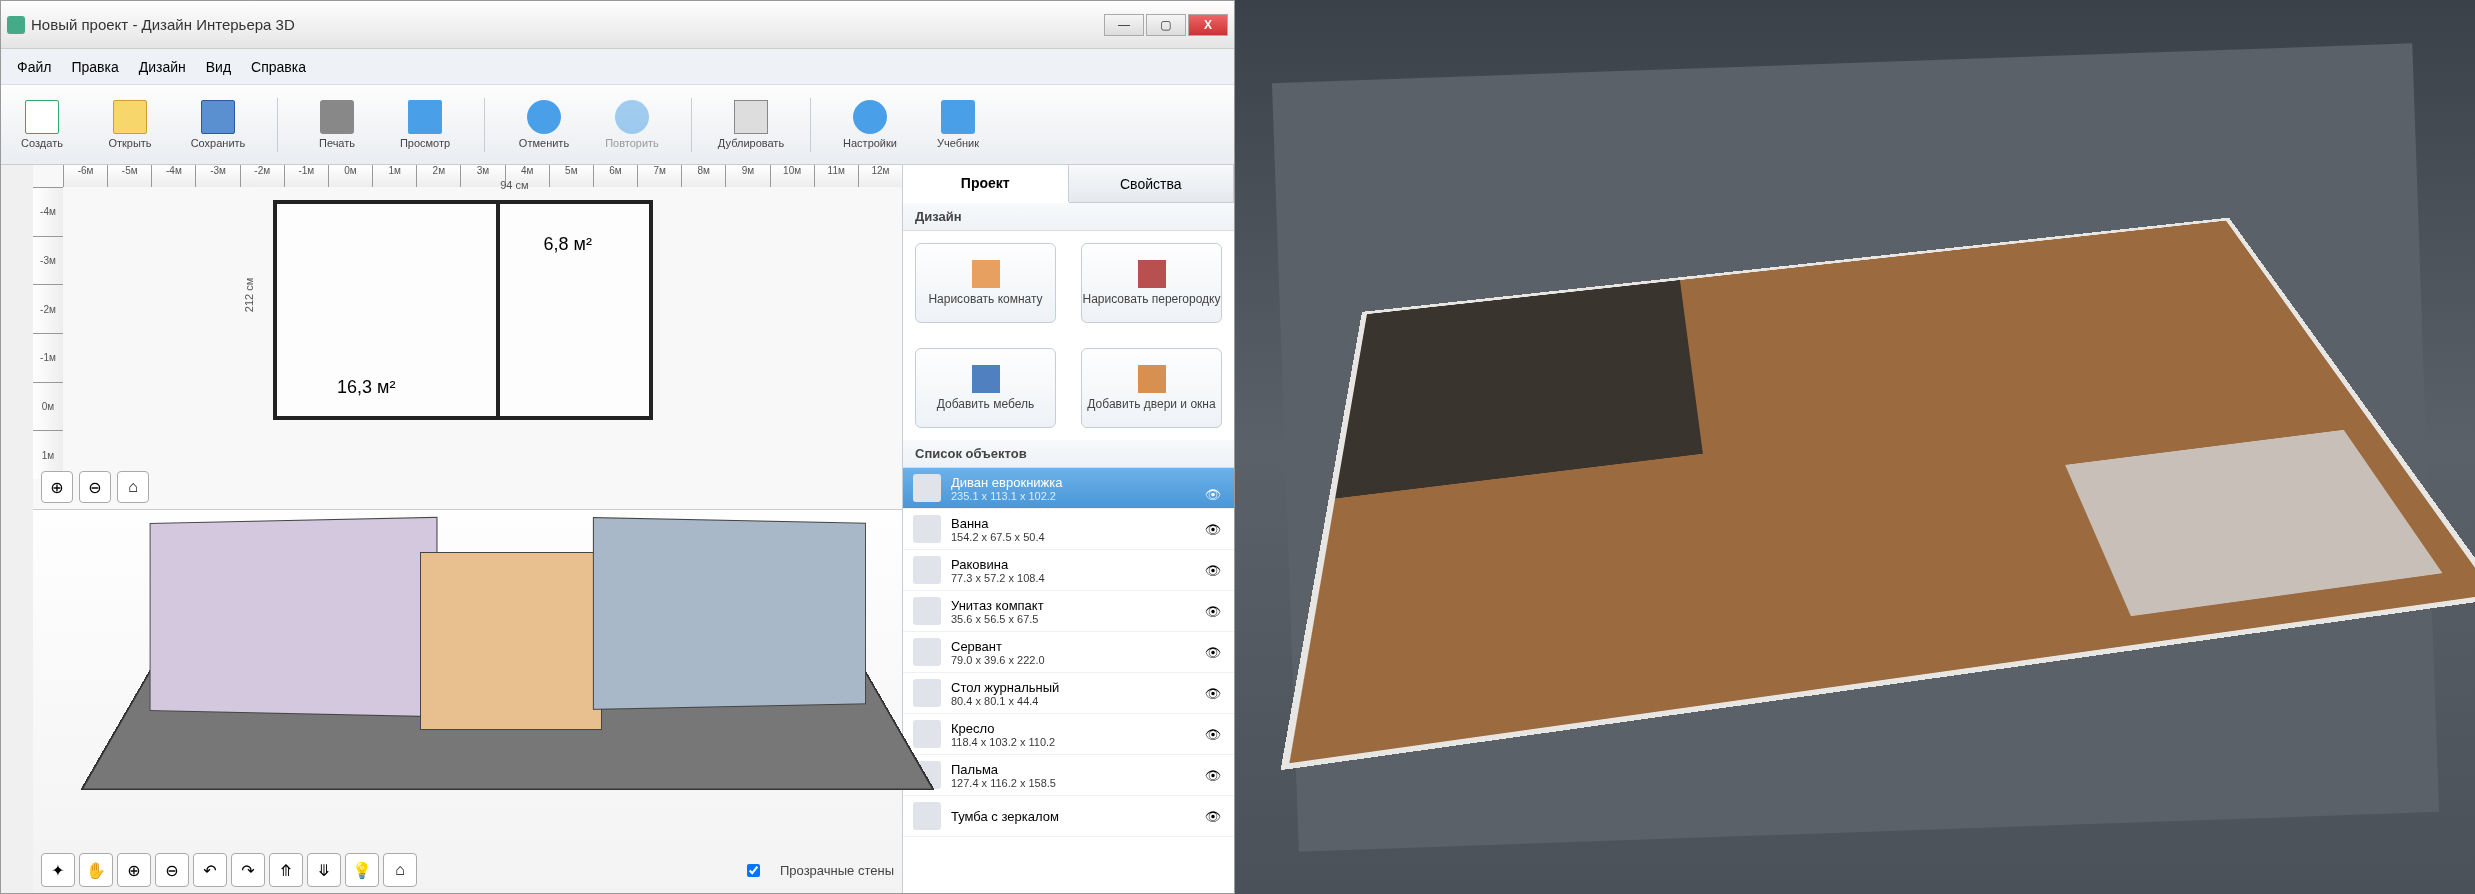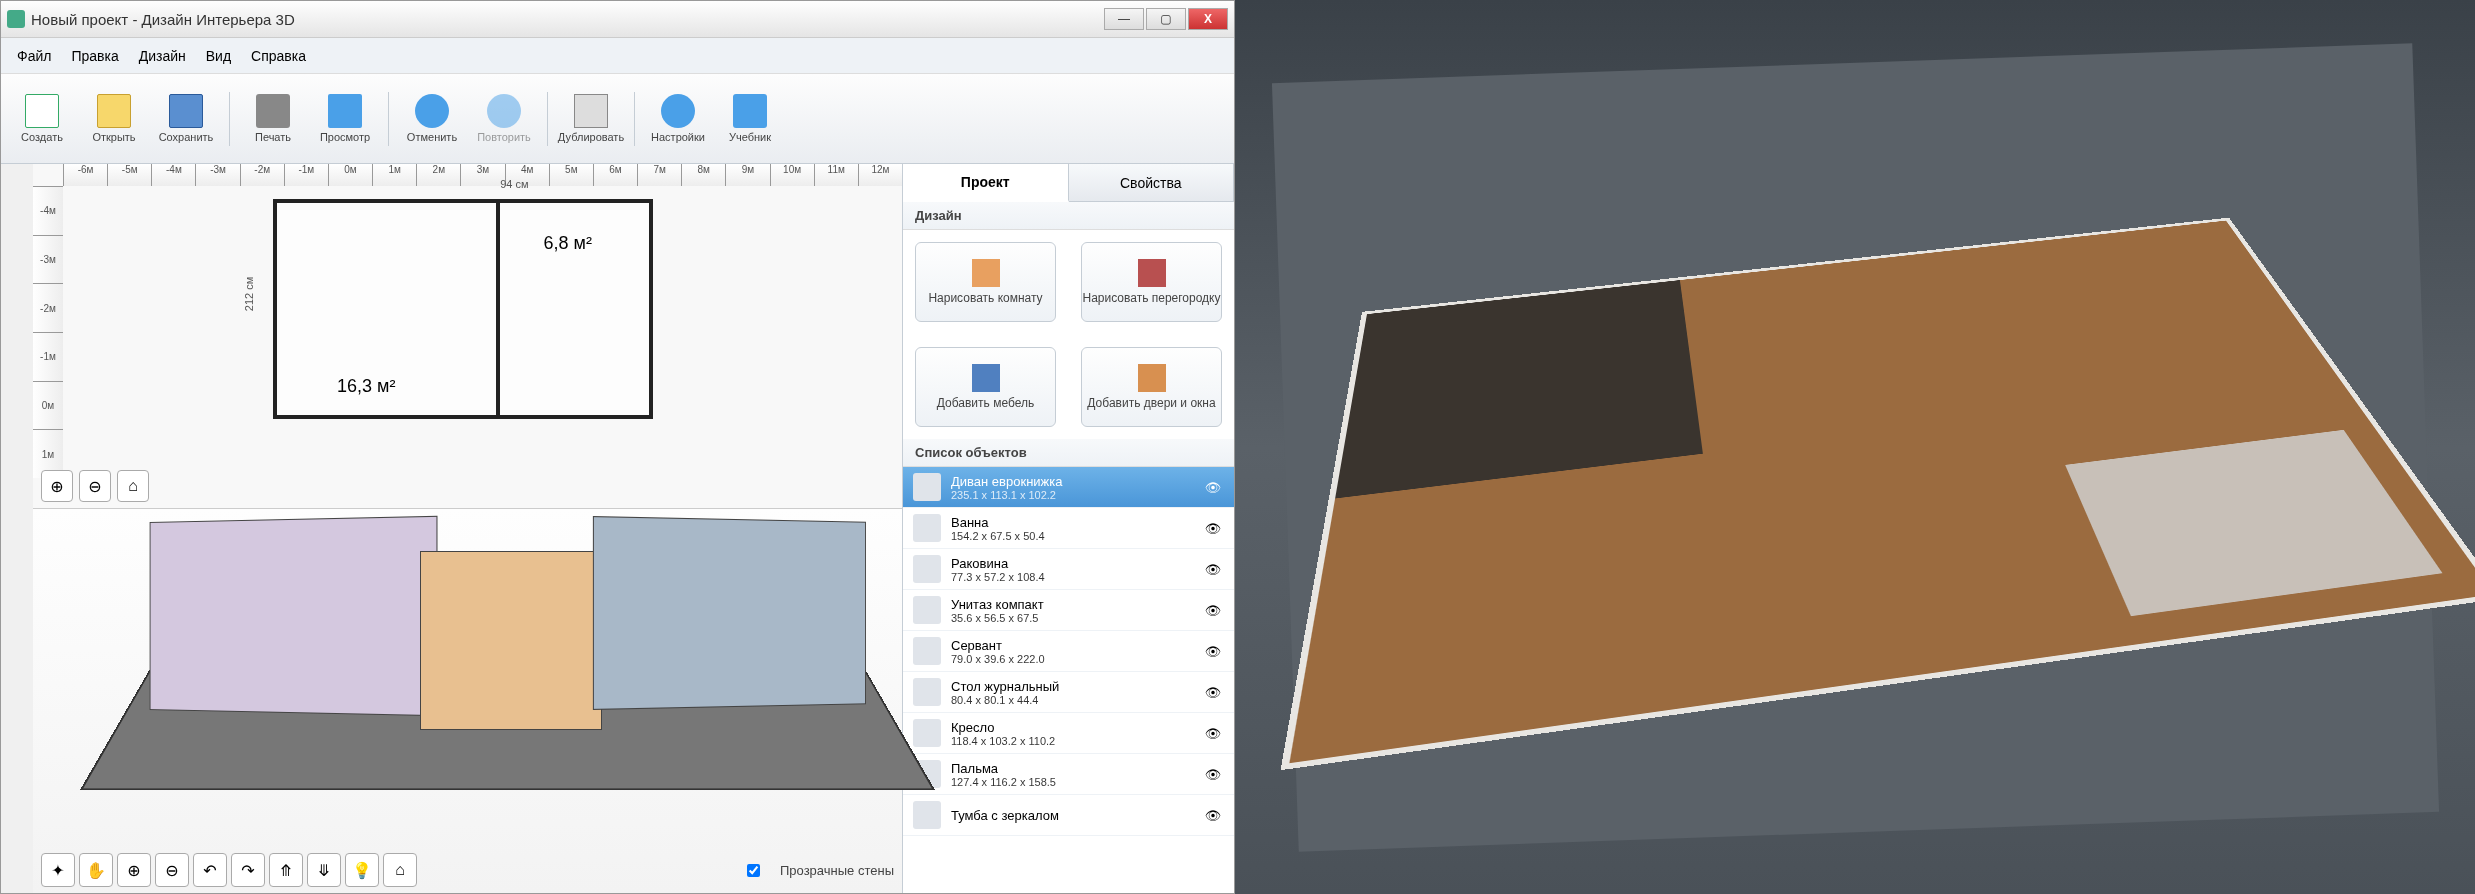--- a/index.html
+++ b/index.html
@@ -1,33 +1,33 @@
 <!DOCTYPE html>
 <html><head>
 <meta charset="utf-8">
 <style>
 * { margin: 0; padding: 0; box-sizing: border-box; font-family: Tahoma, Arial, sans-serif; }
 body { display: flex; width: 2475px; height: 894px; background: #fff; }
 .left-pane { width: 1235px; height: 894px; border: 1px solid #999; display: flex; flex-direction: column; background: #f0f0f0; }
 .right-pane { flex: 1; background: linear-gradient(180deg, #3a4148 0%, #5a6168 50%, #4a5158 100%); display: flex; align-items: center; justify-content: center; }
 
 
-.titlebar { height: 37px; background: linear-gradient(#fefefe, #e5e5e5); display: flex; align-items: center; padding: 0 6px; border-bottom: 1px solid #ccc; font-size: 15px; }
+.titlebar { height: 48px; background: linear-gradient(#fefefe, #e5e5e5); display: flex; align-items: center; padding: 0 6px; border-bottom: 1px solid #ccc; font-size: 15px; }
 .app-ico { width: 18px; height: 18px; background: #4a8; border-radius: 3px; margin-right: 6px; }
 .titlebar .title { flex: 1; color: #333; }
 .win-btns { display: flex; gap: 2px; }
 .win-btn { width: 40px; height: 22px; border: 1px solid #aaa; background: linear-gradient(#f5f5f5,#ddd); display: flex; align-items:center; justify-content:center; font-size: 12px; color:#333; }
 .win-close { background: linear-gradient(#e66,#c33); color:#fff; font-weight:bold; }
 
 
 .menubar { height: 36px; background: #eef2f6; display: flex; align-items: center; gap: 4px; padding: 0 8px; font-size: 14px; border-bottom: 1px solid #ddd; }
 .menubar span { padding: 2px 8px; cursor: default; }
 
 
-.toolbar { height: 90px; background: linear-gradient(#fdfdfd,#eaedf1); display: flex; align-items:center; padding: 16px 6px; gap: 2px; border-bottom: 1px solid #c5cdd5; }
+.toolbar { height: 80px; background: linear-gradient(#fdfdfd,#eaedf1); display: flex; align-items:center; padding: 16px 6px; gap: 18px; border-bottom: 1px solid #c5cdd5; }
 .tbtn { width: 70px; height: 64px; display:flex; flex-direction:column; align-items:center; justify-content:center; font-size: 11px; color:#444; border-radius: 4px; }
 .tbtn .ticon { width: 34px; height: 34px; margin-bottom: 3px; }
 .sep { width: 1px; height: 54px; background: #c5cdd5; margin: 0 6px; }
 
 
 .main { flex:1; display:flex;margin-left:32px; }
 .canvas-col { width: 870px; display:flex; flex-direction:column; border-right: 1px solid #c5cdd5; }
 .canvas2d { height: 345px; background:#f8f8f8; position:relative; border-bottom: 1px solid #ccc; }
 .ruler-top { position:absolute; top:0; left:30px; right:0; height:22px; background:linear-gradient(#fff,#ededed); display:flex; font-size:10px; color:#555; }
 .rmark { flex:1; border-left:1px solid #999; text-align:center; }
@@ -55,21 +55,21 @@
 .sidepanel { flex:1; background:#fff; display:flex; flex-direction:column; }
 .tabs { height:38px; display:flex; border-bottom:1px solid #c5cdd5; background:#86efac; }
 .tab { flex:1; display:flex; align-items:center; justify-content:center; font-size:14px; border-right:1px solid #c5cdd5; background:linear-gradient(#f7f9fb,#e5e9ee); }
 .tab.active { background:#fff; border-bottom:2px solid #fff; font-weight:bold; margin-bottom:-1px; }
 .section-hdr { padding: 6px 12px; font-size:13px; font-weight:bold; color:#444; background:linear-gradient(#f7f9fb,#eef2f6); border-bottom:1px solid #ddd; }
 .design-grid { display:grid; grid-template-columns:1fr 1fr; gap:25px; padding:12px; }
 .dbtn { height:80px; border:1px solid #c5cdd5; border-radius:6px; background:linear-gradient(#fefefe,#eef2f6); display:flex; flex-direction:column; align-items:center; justify-content:center; font-size:12px; color:#444; }
 .dbtn .dicon { width:28px; height:28px; margin-bottom:4px; }
 .objlist { flex:1; overflow-y:auto; }
 .objitem { display:flex; align-items:center; gap:10px; padding:6px 10px; border-bottom:1px solid #eef2f6; font-size:13px; }
-.objitem.sel { background:linear-gradient(#6db2e8,#4a96d8); color:#fff; }
+.objitem.sel { background:linear-gradient(#6db2e8,#4a96d8); color:#fff;align-items:flex-end; }
 .objitem .oicon { width:28px; height:28px; background:#e0e4ea; border-radius:3px; flex-shrink:0; }
 .objitem .otxt { flex:1; }
 .objitem .oname { font-size:13px; }
 .objitem .odim { font-size:11px; opacity:.8; }
 .objitem .eye { width:22px; text-align:center; }
 
 
 .ic-new{background:#fff;border:1px solid #3a6;border-radius:2px;}
 .ic-open{background:#f7d76b;border:1px solid #c8a030;border-radius:2px;}
 .ic-save{background:#5a8fd0;border:1px solid #2a5a9a;border-radius:2px;}

